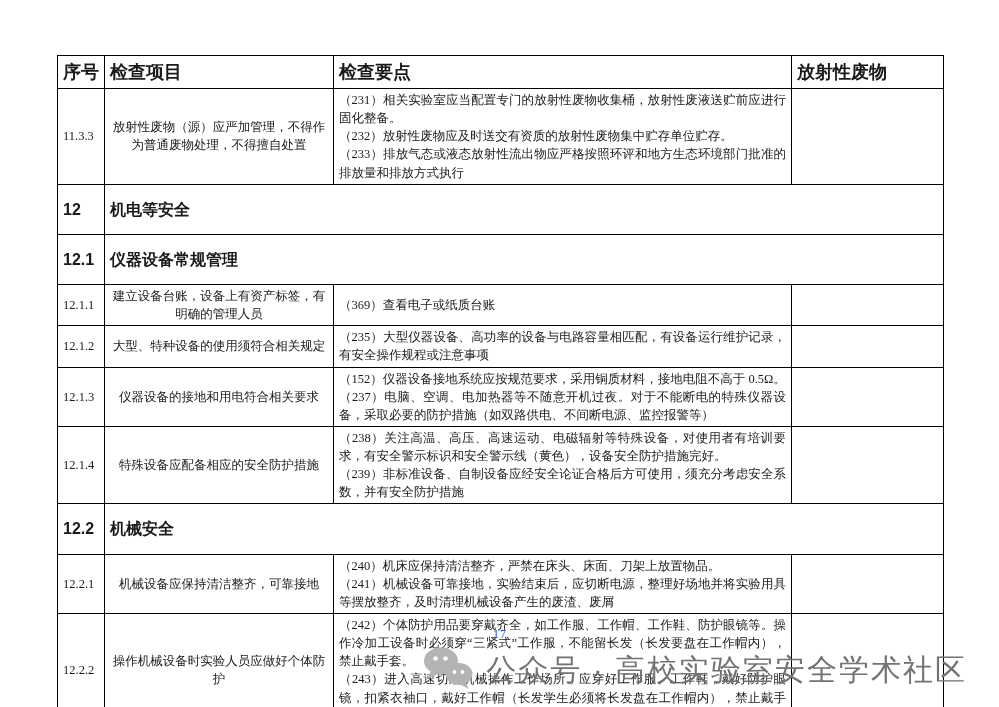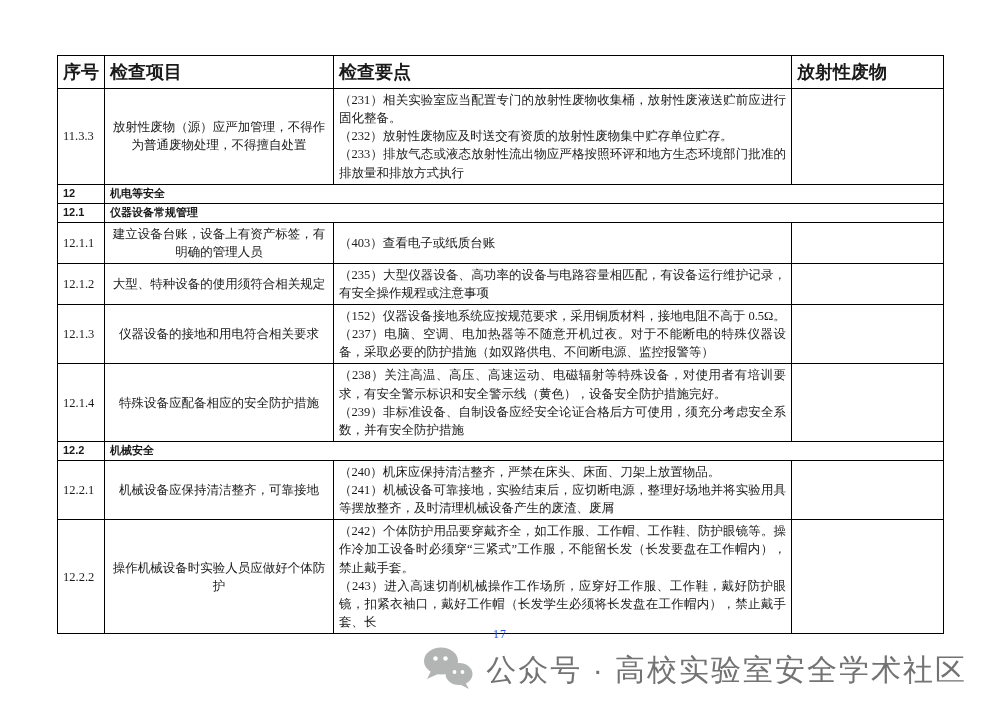--- a/index.html
+++ b/index.html
@@ -28,23 +28,23 @@
     padding: 3px 5px;
     height: 22px;
   }
   td.cell-id { text-align: left; padding-left: 5px; font-family: Liberation Serif, serif; }
   td.cell-item { text-align: center; }
   td.cell-points { text-align: justify; vertical-align: middle; }
   td.cell-points .pt { margin: 0; }
   tr.section td {
     font-family: "Liberation Sans", "DejaVu Sans", sans-serif;
     font-weight: bold;
-    font-size: 11px;
+    font-size: 16px;
     height: 18px;
-    padding: 1px 5px;
+    padding: 13px 5px;
   }
   .page-number {
     position: absolute;
     left: 57px; width: 886px; top: 627px;
     text-align: center;
     font-size: 12px;
     color: #1d4ed8;
     letter-spacing: 1px;
   }
   .footer-brand {
@@ -98,21 +98,21 @@
           <td colspan="3">机电等安全</td>
         </tr>
         <tr class="section">
           <td class="cell-id">12.1</td>
           <td colspan="3">仪器设备常规管理</td>
         </tr>
         <tr>
           <td class="cell-id">12.1.1</td>
           <td class="cell-item">建立设备台账，设备上有资产标签，有明确的管理人员</td>
           <td class="cell-points">
-            <div class="pt">（403）查看电子或纸质台账</div>
+            <div class="pt">（369）查看电子或纸质台账</div>
           </td>
           <td class="cell-record"></td>
         </tr>
         <tr>
           <td class="cell-id">12.1.2</td>
           <td class="cell-item">大型、特种设备的使用须符合相关规定</td>
           <td class="cell-points">
             <div class="pt">（235）大型仪器设备、高功率的设备与电路容量相匹配，有设备运行维护记录，有安全操作规程或注意事项</div>
           </td>
           <td class="cell-record"></td>

